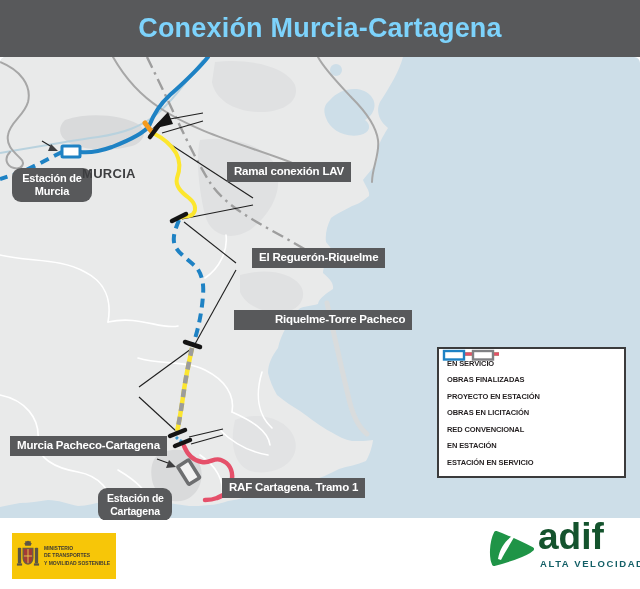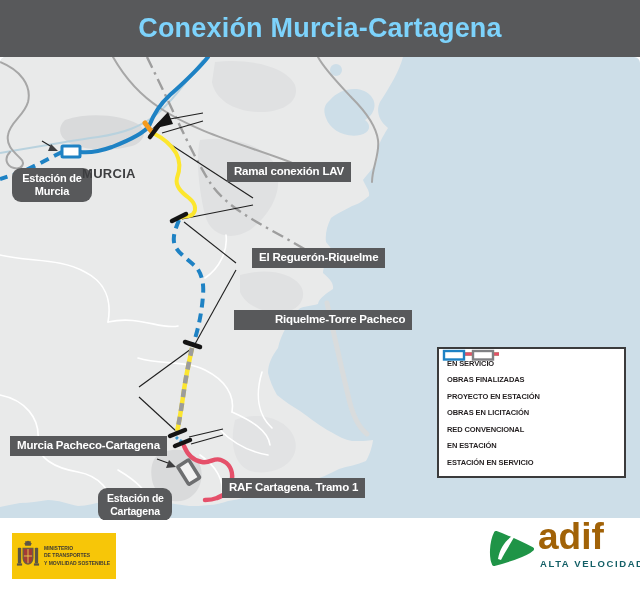--- a/index.html
+++ b/index.html
@@ -29,21 +29,21 @@
   .lrow{display:flex;align-items:center;gap:7px;height:11px;}
   .lrow .sym{flex:0 0 64px;}
   .lrow .ltext{font-size:7.5px;font-weight:bold;color:#231f20;letter-spacing:-0.1px;white-space:nowrap;}
 
   
   .footer{position:absolute;left:0;top:520px;width:640px;height:69px;background:#ffffff;}
   .ministry{position:absolute;left:12px;top:13px;width:104px;height:46px;background:#f7c608;
             display:flex;align-items:center;gap:4px;padding:2px 4px;box-sizing:border-box;}
   .ministry-text{font-size:5px;font-weight:bold;color:#3f3b33;line-height:1.5;letter-spacing:0;}
   .adif{position:absolute;left:488px;top:5px;width:146px;height:50px;}
-  .adif-word{position:absolute;left:50px;top:-9px;font-size:37px;font-weight:bold;color:#a16207;
+  .adif-word{position:absolute;left:50px;top:-9px;font-size:37px;font-weight:bold;color:#14532d;
              letter-spacing:0px;}
   .adif-tag{position:absolute;left:52px;top:33px;font-size:9.5px;font-weight:bold;color:#135f66;
             letter-spacing:1.6px;white-space:nowrap;}
 </style>
 </head>
 <body>
 
 <div class="stage">
 
   <div class="map">

